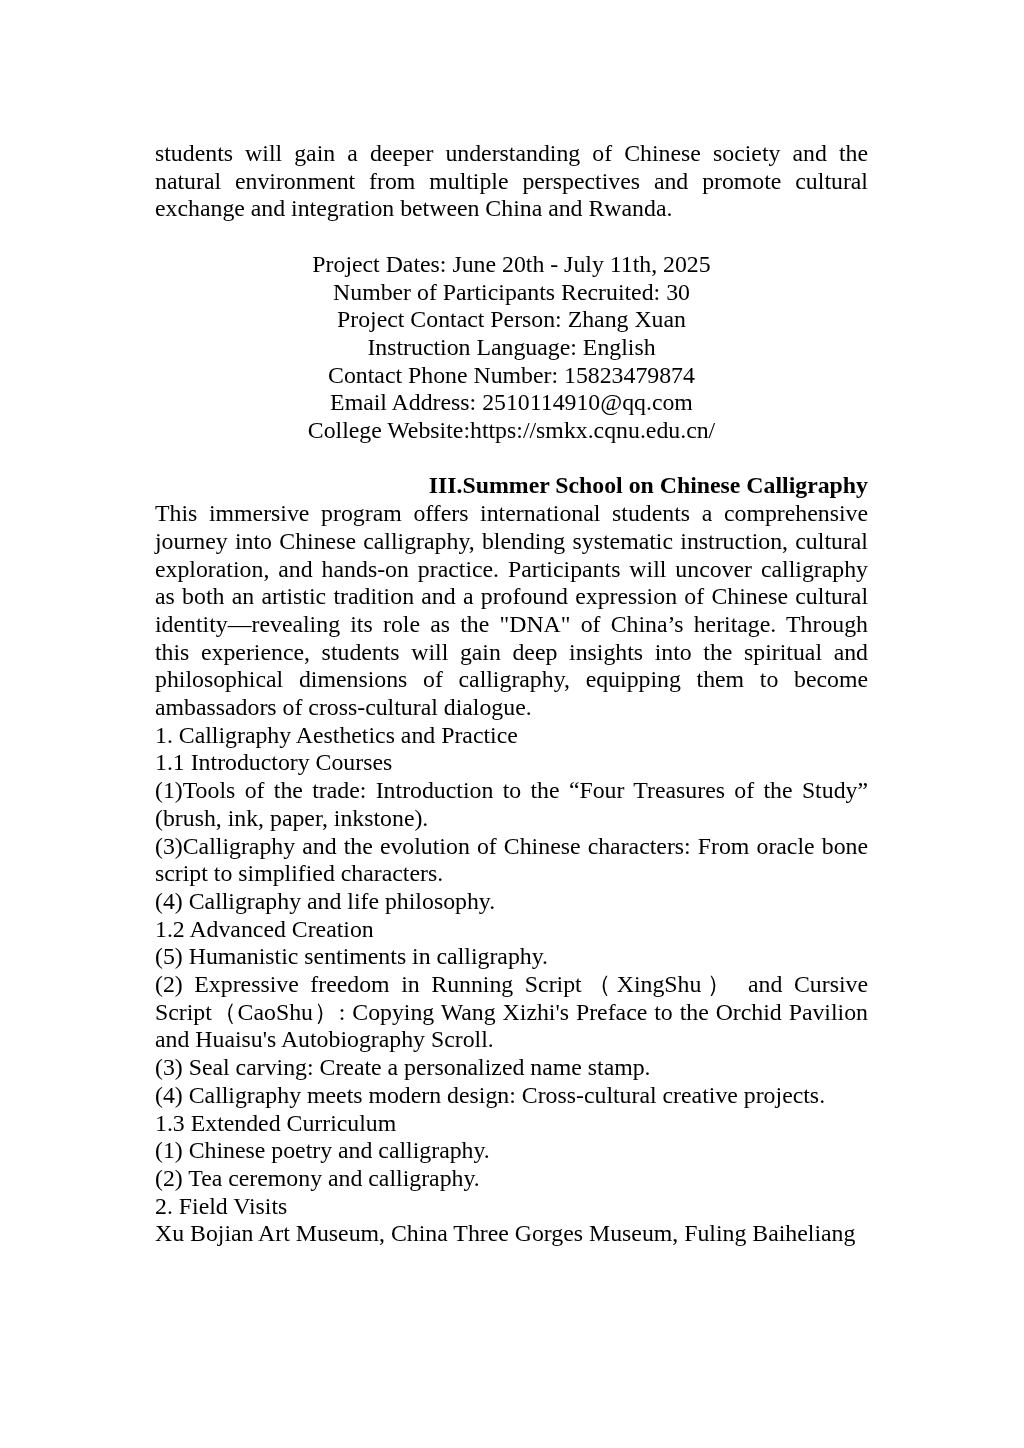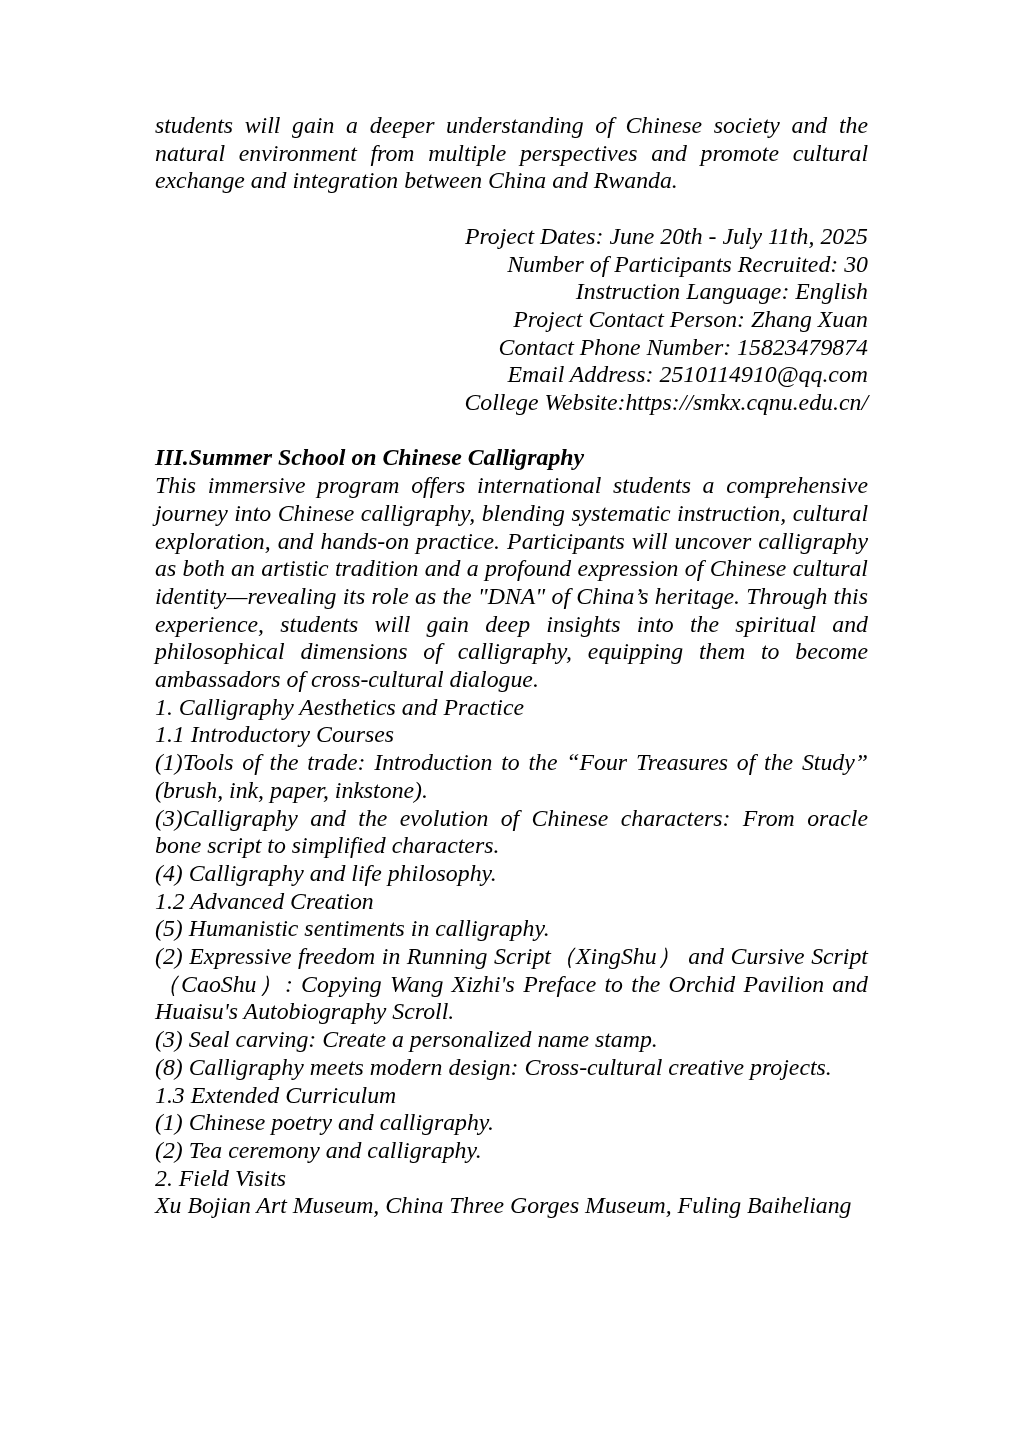--- a/index.html
+++ b/index.html
@@ -12,77 +12,76 @@
     width: 1024px;
     height: 1448px;
     background: #ffffff;
     overflow: hidden;
     font-family: "Liberation Serif", "DejaVu Serif", serif;
     color: #000000;
   }
   .content {
     position: absolute;
     left: 155px;
-    top: 112px;
+    top: 140px;
     width: 713px;
     font-size: 23.8px;
     line-height: 27.7px;
     text-align: justify;
     text-justify: inter-word;
-    font-style: italic;
   }
   .content p {
     margin: 0;
     padding: 0;
   }
   .blank-line {
     height: 27.7px;
   }
   .section-heading {
     font-weight: bold;
-    text-align: left;
+    text-align: right;
   }
   .info-line {
-    text-align: right;
+    text-align: center;
   }
 </style>
 </head>
 <body>
 
 <div class="page">
   <div class="content">
 
     <p>students will gain a deeper understanding of Chinese society and the natural environment from multiple perspectives and promote cultural exchange and integration between China and Rwanda.</p>
 
     <div class="blank-line"></div>
 
     <p class="info-line">Project Dates: June 20th - July 11th, 2025</p>
     <p class="info-line">Number of Participants Recruited: 30</p>
+    <p class="info-line">Project Contact Person: Zhang Xuan</p>
     <p class="info-line">Instruction Language: English</p>
-    <p class="info-line">Project Contact Person: Zhang Xuan</p>
     <p class="info-line">Contact Phone Number: 15823479874</p>
     <p class="info-line">Email Address: 2510114910@qq.com</p>
     <p class="info-line">College Website:https://smkx.cqnu.edu.cn/</p>
 
     <div class="blank-line"></div>
 
     <p class="section-heading">III.Summer School on Chinese Calligraphy</p>
 
     <p>This immersive program offers international students a comprehensive journey into Chinese calligraphy, blending systematic instruction, cultural exploration, and hands-on practice. Participants will uncover calligraphy as both an artistic tradition and a profound expression of Chinese cultural identity—revealing its role as the "DNA" of China’s heritage. Through this experience, students will gain deep insights into the spiritual and philosophical dimensions of calligraphy, equipping them to become ambassadors of cross-cultural dialogue.</p>
 
     <p>1. Calligraphy Aesthetics and Practice</p>
     <p>1.1 Introductory Courses</p>
     <p>(1)Tools of the trade: Introduction to the “Four Treasures of the Study” (brush, ink, paper, inkstone).</p>
     <p>(3)Calligraphy and the evolution of Chinese characters: From oracle bone script to simplified characters.</p>
     <p>(4) Calligraphy and life philosophy.</p>
     <p>1.2 Advanced Creation</p>
     <p>(5) Humanistic sentiments in calligraphy.</p>
     <p>(2) Expressive freedom in Running Script（XingShu） and Cursive Script（CaoShu）: Copying Wang Xizhi's Preface to the Orchid Pavilion and Huaisu's Autobiography Scroll.</p>
     <p>(3) Seal carving: Create a personalized name stamp.</p>
-    <p>(8) Calligraphy meets modern design: Cross-cultural creative projects.</p>
+    <p>(4) Calligraphy meets modern design: Cross-cultural creative projects.</p>
     <p>1.3 Extended Curriculum</p>
     <p>(1) Chinese poetry and calligraphy.</p>
     <p>(2) Tea ceremony and calligraphy.</p>
     <p>2. Field Visits</p>
     <p>Xu Bojian Art Museum, China Three Gorges Museum, Fuling Baiheliang</p>
 
   </div>
 </div>
 
 </body></html>

